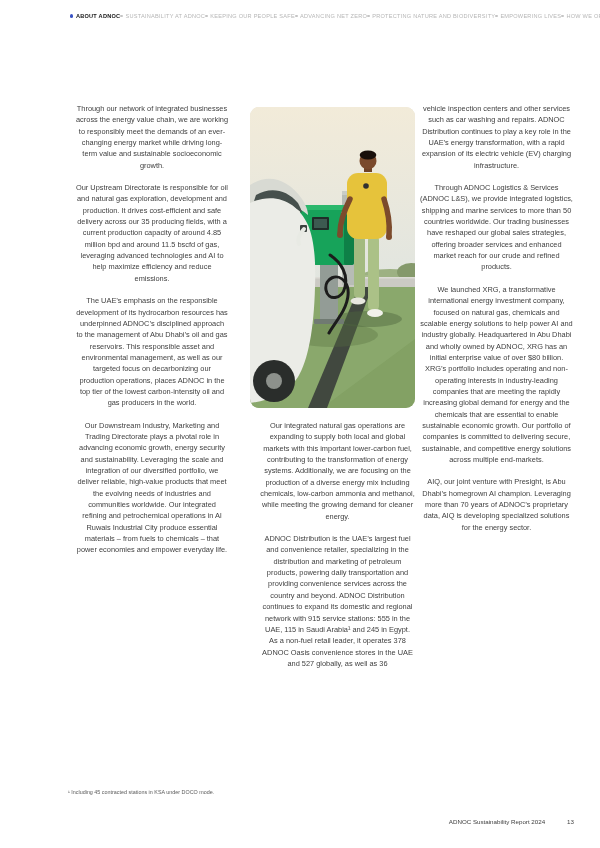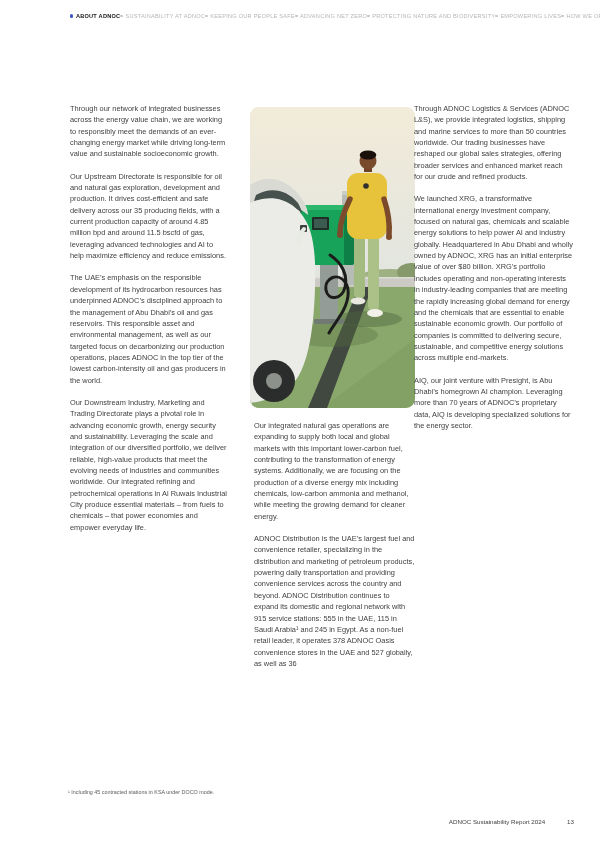--- a/index.html
+++ b/index.html
@@ -16,21 +16,21 @@
               font-size:5.6px; letter-spacing:.25px; color:#b6b6b6;
               white-space:nowrap; cursor:pointer; }
   .nav-item .bullet { width:2.6px; height:2.6px; border-radius:50%;
                       background:#c4c4c4; flex:none; }
   .nav-item.active { color:#151515; font-weight:700; }
   .nav-item.active .bullet { width:3.4px; height:3.4px; }
 
   
   .col { position:absolute; top:103px; font-size:7.4px; line-height:11.35px;
          color:#414141; }
-  .col p { margin:0 0 11px 2px; }
+  .col p { margin:0 0 11px 8px;text-align:center; }
   #col-left  { left:68px;  width:160px; }
   #col-mid   { left:252px; width:163px; }
   #col-right { left:412px; width:161px; }
 
   
   .photo { width:165px; height:301px; border-radius:9px; overflow:hidden;
            margin:4px 0 12px -2px; position:relative; background:#e8e5da; }
   .photo svg { display:block; width:100%; height:100%; }
 
   
@@ -153,20 +153,21 @@
           <circle cx="118" cy="54" r="8.5" fill="#7a4a2c"></circle>
           <ellipse cx="118" cy="48" rx="8.3" ry="4.5" fill="#19100b"></ellipse>
         </g>
       </svg>
     </div>
     <p>Our integrated natural gas operations are expanding to supply both local and global markets with this important lower-carbon fuel, contributing to the transformation of energy systems. Additionally, we are focusing on the production of a diverse energy mix including chemicals, low-carbon ammonia and methanol, while meeting the growing demand for cleaner energy.</p>
     <p>ADNOC Distribution is the UAE’s largest fuel and convenience retailer, specializing in the distribution and marketing of petroleum products, powering daily transportation and providing convenience services across the country and beyond. ADNOC Distribution continues to expand its domestic and regional network with 915 service stations: 555 in the UAE, 115 in Saudi Arabia¹ and 245 in Egypt. As a non-fuel retail leader, it operates 378 ADNOC Oasis convenience stores in the UAE and 527 globally, as well as 36</p>
   </div>
 
   <div class="col" id="col-right">
+    <p>vehicle inspection centers and other services such as car washing and repairs. ADNOC Distribution continues to play a key role in the UAE’s energy transformation, with a rapid expansion of its electric vehicle (EV) charging infrastructure.</p>
     <p>Through ADNOC Logistics &amp; Services (ADNOC L&amp;S), we provide integrated logistics, shipping and marine services to more than 50 countries worldwide. Our trading businesses have reshaped our global sales strategies, offering broader services and enhanced market reach for our crude and refined products.</p>
     <p>We launched XRG, a transformative international energy investment company, focused on natural gas, chemicals and scalable energy solutions to help power AI and industry globally. Headquartered in Abu Dhabi and wholly owned by ADNOC, XRG has an initial enterprise value of over $80 billion. XRG’s portfolio includes operating and non-operating interests in industry-leading companies that are meeting the rapidly increasing global demand for energy and the chemicals that are essential to enable sustainable economic growth. Our portfolio of companies is committed to delivering secure, sustainable, and competitive energy solutions across multiple end-markets.</p>
     <p>AIQ, our joint venture with Presight, is Abu Dhabi’s homegrown AI champion. Leveraging more than 70 years of ADNOC’s proprietary data, AIQ is developing specialized solutions for the energy sector.</p>
   </div>
 
   <div class="footnote">¹ Including 45 contracted stations in KSA under DOCO mode.</div>
 
   <div class="footer">
     <span>ADNOC Sustainability Report 2024</span>
     <span>13</span>

